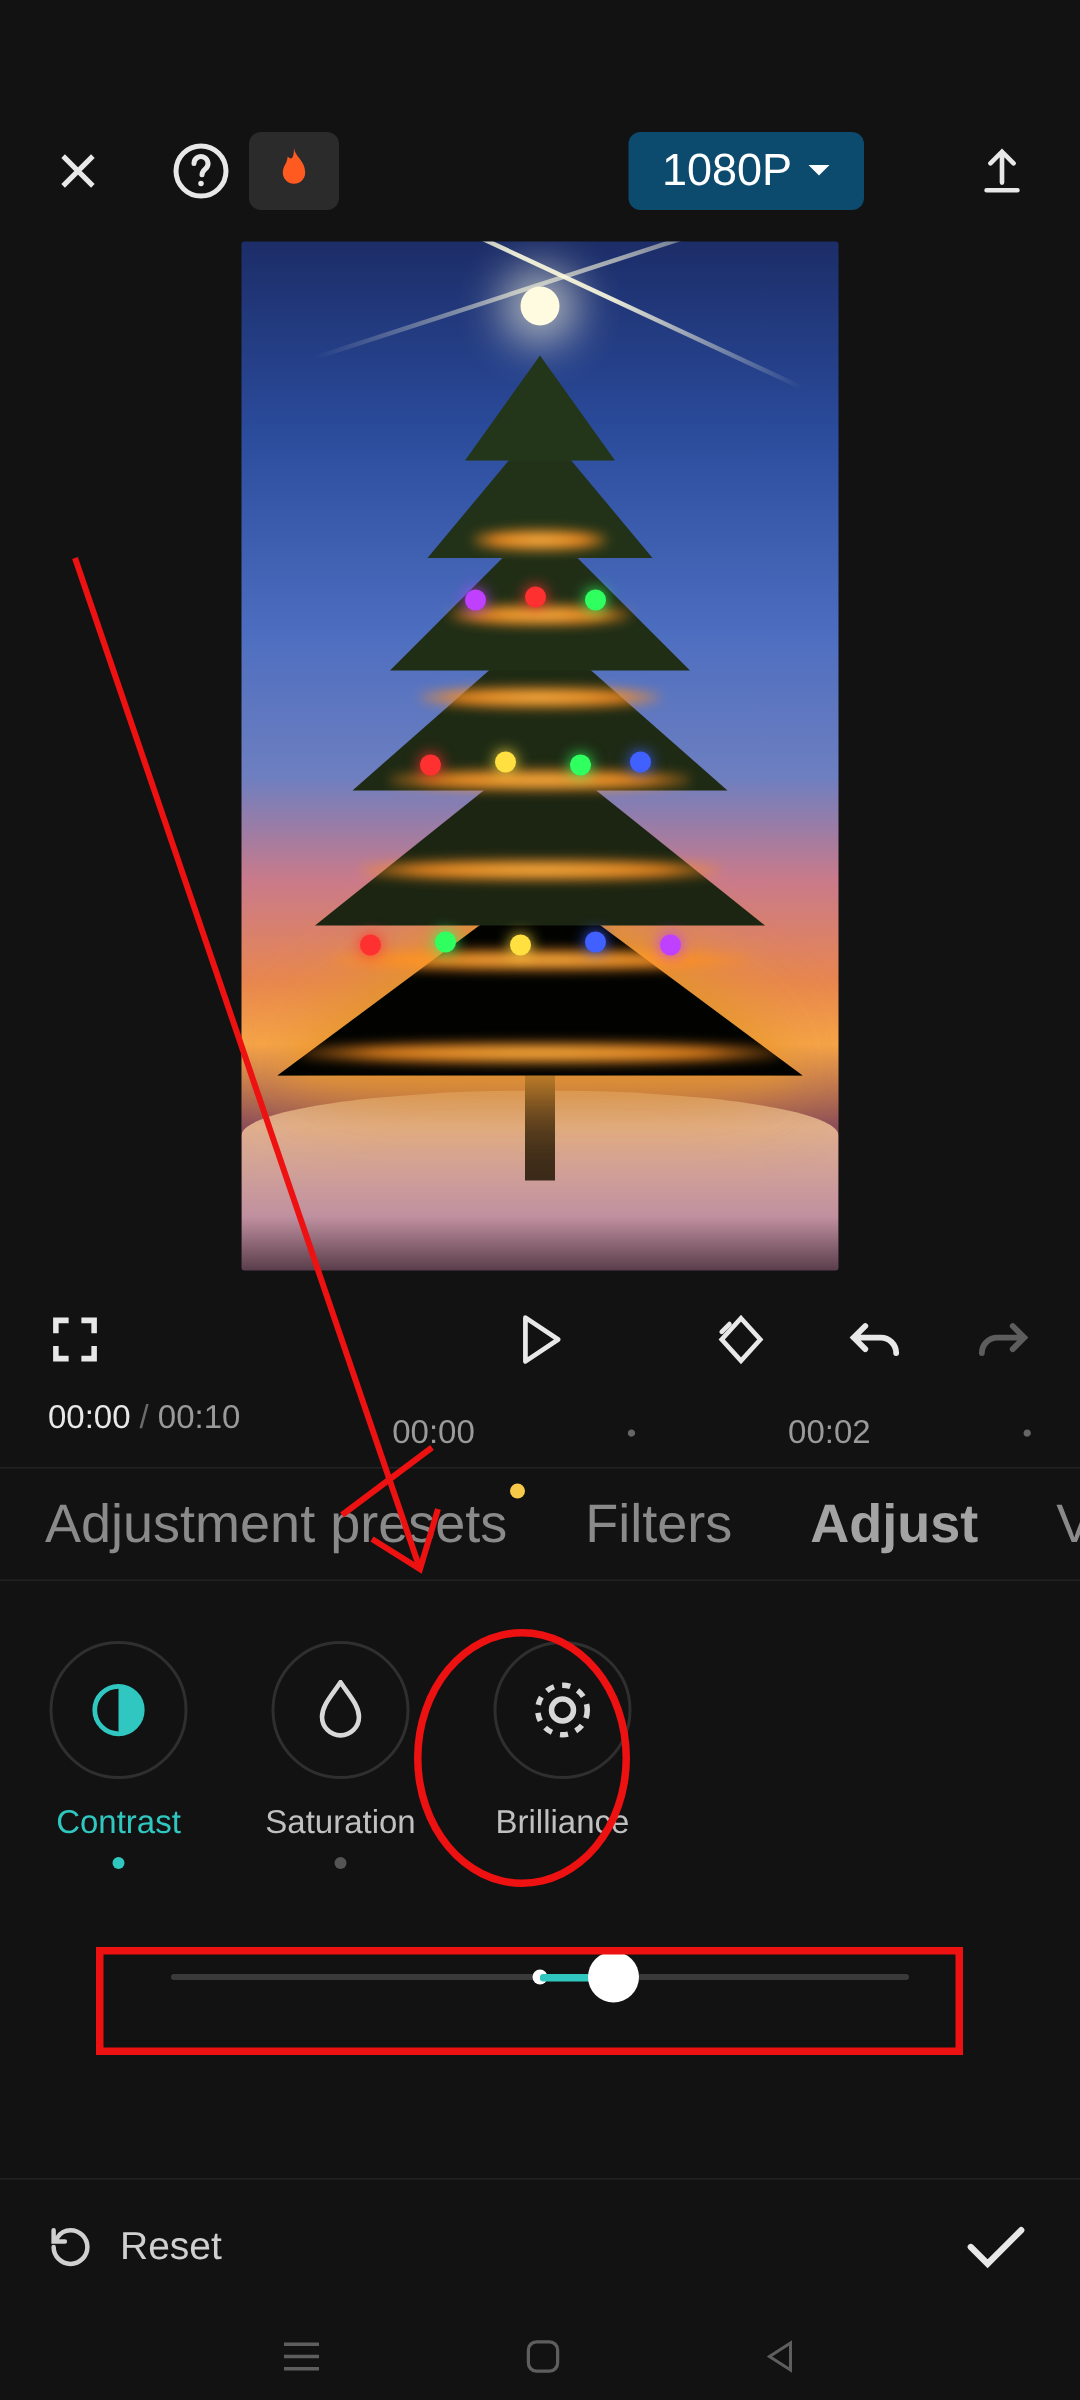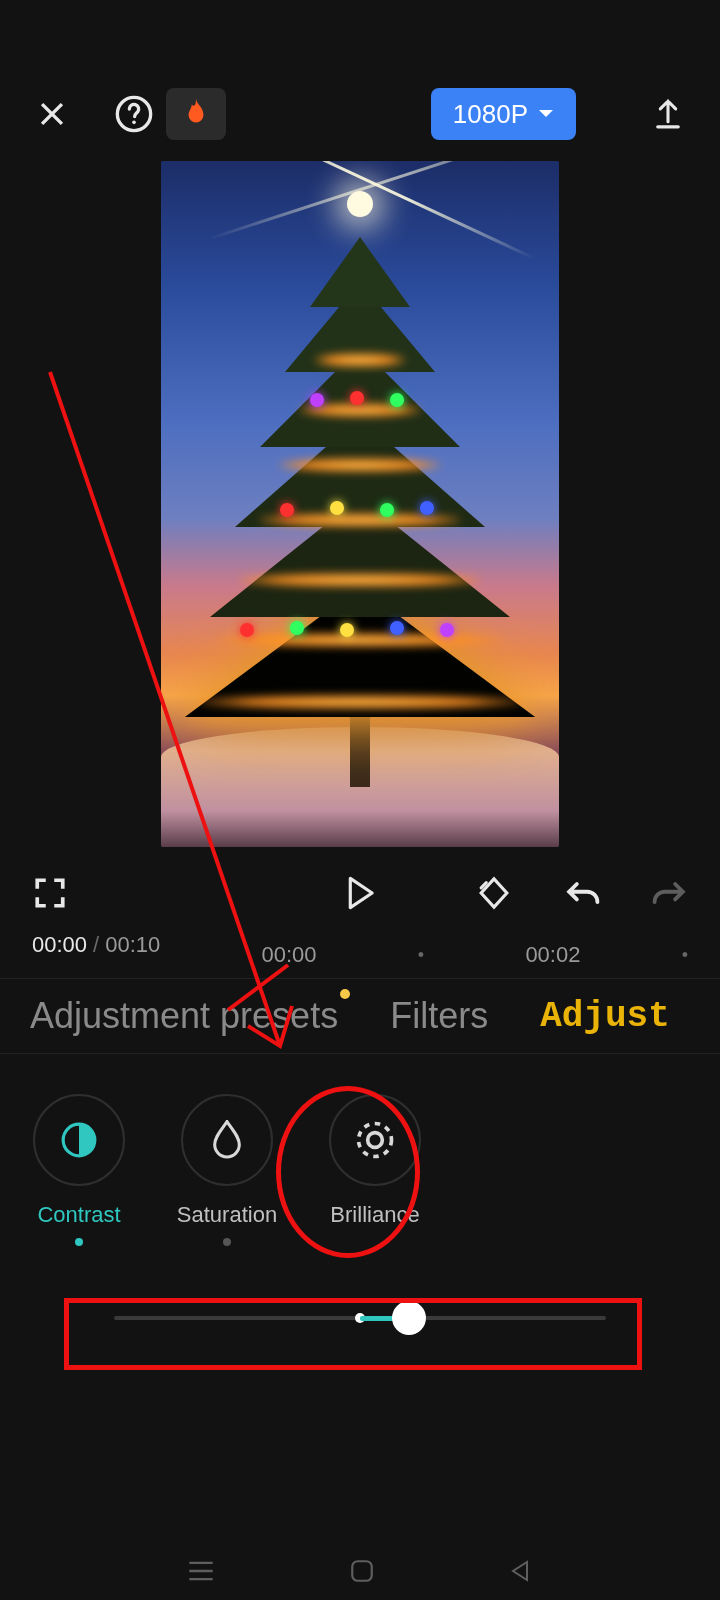--- a/index.html
+++ b/index.html
@@ -5,21 +5,21 @@
   * { box-sizing: border-box; margin: 0; padding: 0; }
   html, body { width: 720px; height: 1600px; background: #000; font-family: -apple-system, Helvetica, Arial, sans-serif; overflow: hidden; color: #fff; }
   .app { width: 720px; height: 1600px; background: #121212; display: flex; flex-direction: column; position: relative; }
 
   
   .topbar { height: 80px; display: flex; align-items: center; padding: 0 28px; margin-top: 74px; }
   .tb-icon { width: 48px; height: 48px; display: flex; align-items: center; justify-content: center; cursor: pointer; }
   .tb-gap  { width: 34px; }
   .flame-btn { width: 60px; height: 52px; border-radius: 8px; background: #2b2b2b; display: flex; align-items: center; justify-content: center; margin-left: 8px; }
   .spacer { flex: 1; }
-  .res-btn { height: 52px; padding: 0 22px; background: #3b82f6; border-radius: 8px; display: flex; align-items: center; gap: 10px; font-size: 26px; cursor: pointer; }
+  .res-btn { height: 52px; padding: 0 22px; background: #0c4a6e; border-radius: 8px; display: flex; align-items: center; gap: 10px; font-size: 30px; cursor: pointer; }
 
   
   .preview-wrap { height: 700px; display:flex; align-items:center; justify-content:center; }
   .preview { width: 398px; height: 686px; position: relative; border-radius:2px; overflow:hidden;
              background: linear-gradient(180deg,#1c2d68 0%, #2a4a9a 18%, #4d6ec0 38%, #6d7fc0 52%, #c97a8b 62%, #e88750 72%, #f7a54a 78%, #8a4d5a 86%, #3a2d40 100%); }
   .star { position:absolute; left:50%; top:30px; width:26px; height:26px; background:#fffbe0; border-radius:50%; box-shadow:0 0 30px 12px #fffbe0aa; transform:translateX(-50%);}
   .flare1{position:absolute;left:10%;top:22px;width:350px;height:3px;background:linear-gradient(90deg,transparent,#fffde0 40%,#fffde0 60%,transparent);transform:rotate(25deg);opacity:.9;}
   .flare2{position:absolute;left:10%;top:22px;width:350px;height:3px;background:linear-gradient(90deg,transparent,#fffde0 40%,#fffde0 60%,transparent);transform:rotate(-18deg);opacity:.6;}
   .tree{position:absolute;left:50%;bottom:60px;transform:translateX(-50%);width:360px;height:560px;}
   .snow{position:absolute;left:0;right:0;bottom:0;height:120px;background:linear-gradient(180deg,#d0a080 0%, #e0b090 20%, #c090a0 70%, #5a3d4a 100%);border-top-left-radius:50% 30px;border-top-right-radius:50% 30px;}
@@ -47,21 +47,21 @@
 
   
   .timeline{height:46px;display:flex;padding:0 32px;font-size:22px;color:#9a9a9a;}
   .timeline .cur{color:#e8e8e8;}
   .timeline .marks{display:flex;flex:2.2;justify-content:space-between;align-items:center;}
   .tickdot{color:#666;font-size:18px;}
 
   
   .tabs{height:76px;border-top:1px solid #222;border-bottom:1px solid #222;display:flex;align-items:center;gap:52px;padding:0 30px;font-size:36px;color:#8a8a8a;overflow:hidden;white-space:nowrap;position:relative;}
   .tab{position:relative;cursor:pointer;}
-  .tab.active{color:#eab308;font-weight:600;font-family:Liberation Mono, monospace;}
+  .tab.active{color:#a3a3a3;font-weight:600;}
   .notif-dot{position:absolute;top:-6px;right:-12px;width:10px;height:10px;background:#f7c948;border-radius:50%;}
 
   
   .adjust-panel{flex:1;padding-top:40px;}
   .adjust-row{display:flex;gap:38px;padding:0 24px;overflow:hidden;}
   .adjust-item{display:flex;flex-direction:column;align-items:center;width:110px;flex-shrink:0;}
   .circle{width:92px;height:92px;border-radius:50%;border:2px solid #2f2f2f;display:flex;align-items:center;justify-content:center;margin-bottom:16px;position:relative;}
   .adjust-item .label{font-size:22px;color:#c0c0c0;text-align:center;white-space:nowrap;}
   .adjust-item.active .label{color:#2fc7c0;}
   .pro-badge{position:absolute;top:-12px;right:-16px;background:#fff;color:#000;font-size:12px;font-weight:700;padding:2px 6px;border-radius:4px;}
@@ -261,20 +261,34 @@
     </div>
 
     <div class="slider-wrap">
       <div class="track"></div>
       <div class="center-mark"></div>
       <div class="fill" id="slider-fill" style="left: 50%; width: 49.2px;"></div>
       <div class="knob" id="slider-knob" style="left: 345.2px;"></div>
     </div>
   </div>
 
+  <div class="footer">
+    <div class="reset">
+      <svg width="30" height="30" viewBox="0 0 24 24" fill="none" stroke="#d0d0d0" stroke-width="2.4" stroke-linecap="round">
+          <path d="M3 12a9 9 0 109-9c-3 0-5.5 1.5-7 4M3 3v6h6"></path>
+        </svg>
+      <span>Reset</span>
+    </div>
+    <div class="spacer"></div>
+    <div class="tb-icon">
+      <svg width="42" height="32" viewBox="0 0 30 22" fill="none" stroke="#e8e8e8" stroke-width="3" stroke-linecap="round">
+          <path d="M3 11l8 8L27 3"></path>
+        </svg>
+    </div>
+  </div>
 
   <div class="sysnav">
     <svg width="28" height="22" viewBox="0 0 24 18" stroke="#aaa" stroke-width="2">
         <path d="M2 2h20M2 9h20M2 16h20"></path>
       </svg>
     <svg width="26" height="26" viewBox="0 0 24 24" fill="none" stroke="#aaa" stroke-width="2">
         <rect x="3" y="3" width="18" height="18" rx="5"></rect>
       </svg>
     <svg width="24" height="24" viewBox="0 0 24 24" fill="none" stroke="#aaa" stroke-width="2">
         <path d="M18 3v18L4 12z"></path>

